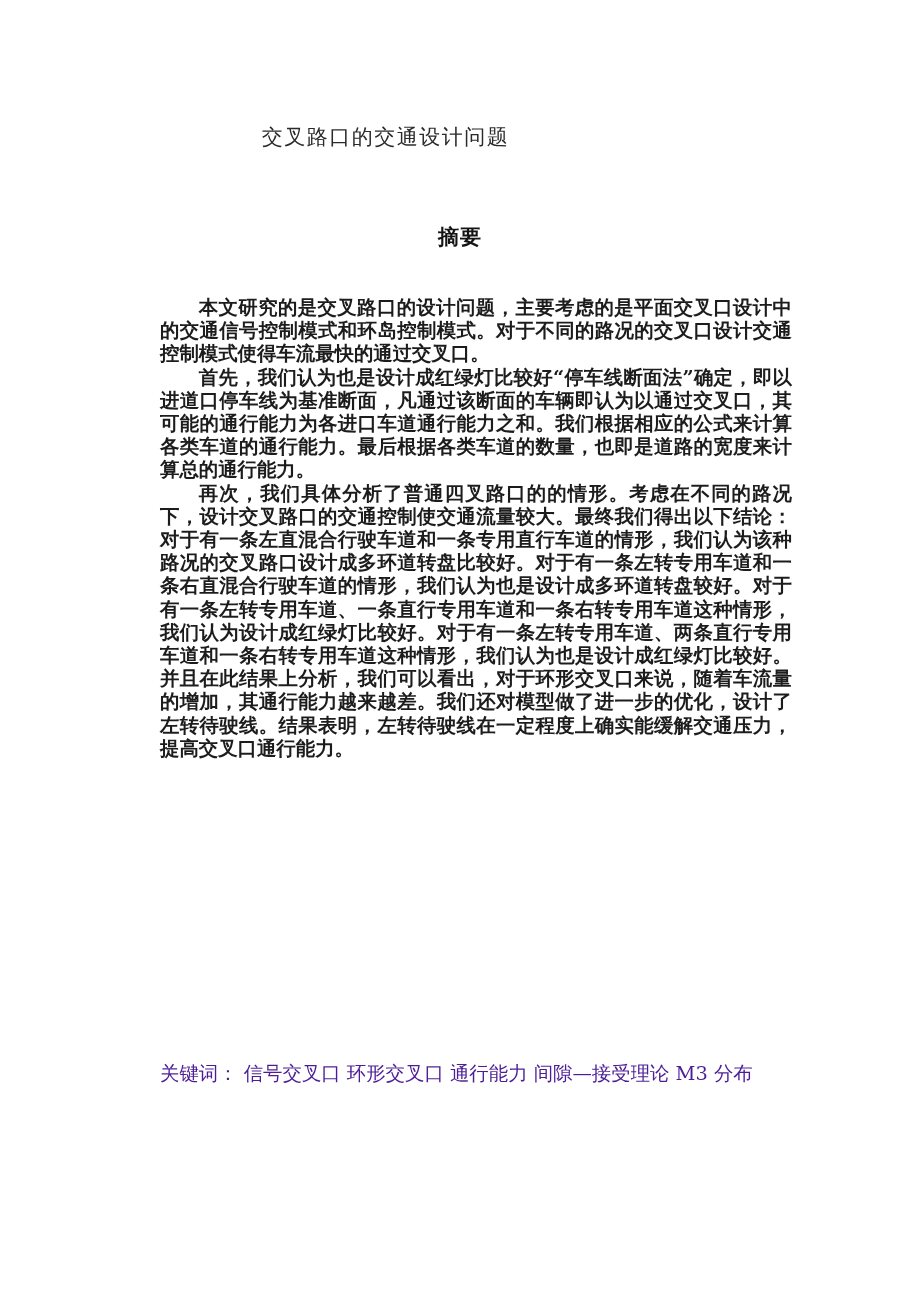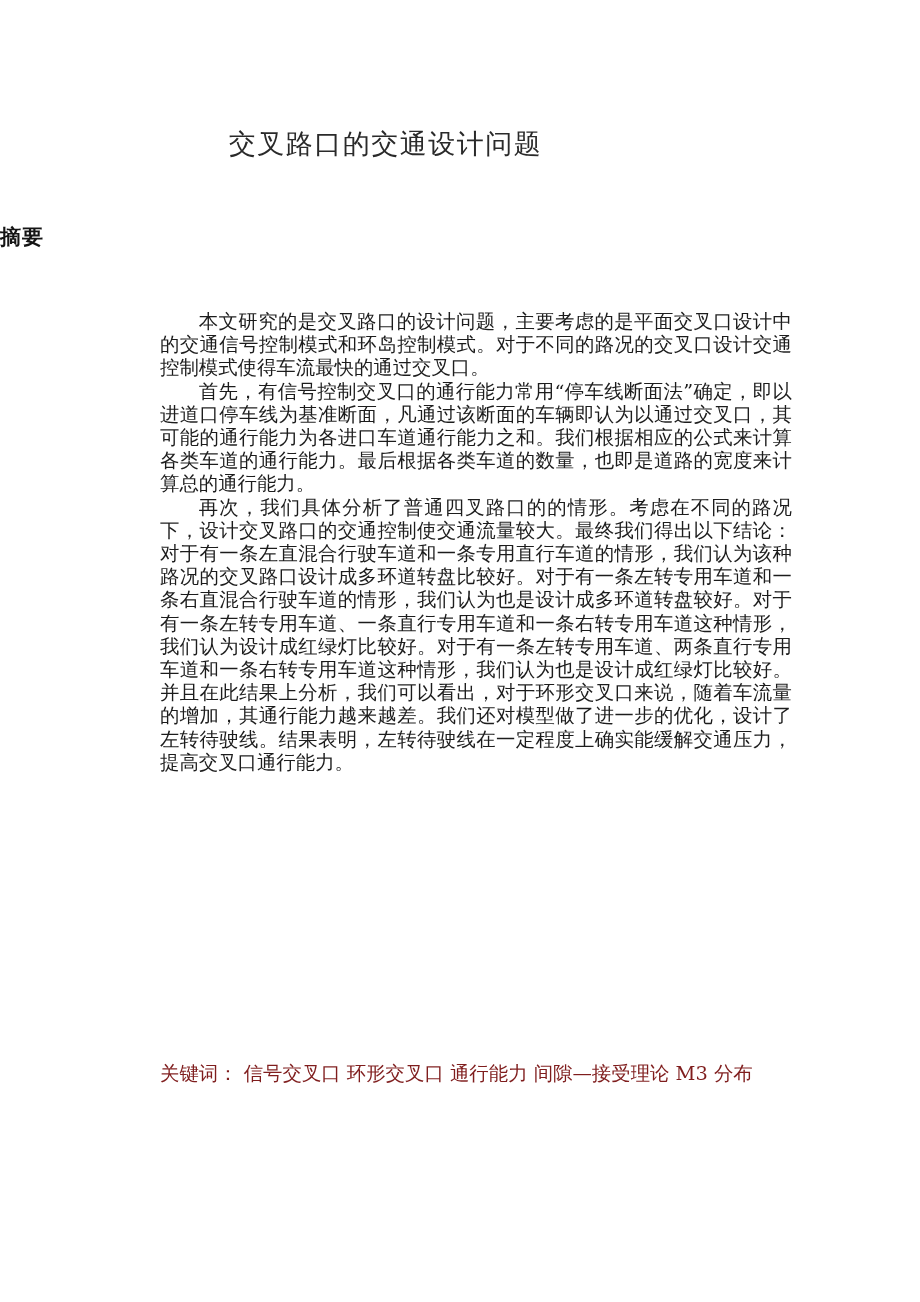--- a/index.html
+++ b/index.html
@@ -23,46 +23,47 @@
     box-sizing: border-box;
   }
 
   .doc-title {
     position: absolute;
     left: 0;
     top: 110px;
     width: 771px;
     text-align: center;
     font-family: "Liberation Sans", "DejaVu Sans", sans-serif;
-    font-size: 27px;
+    font-size: 21px;
     font-weight: 400;
     letter-spacing: 1.5px;
     color: #2a2a2a;
     line-height: 1.2;
   }
 
   .section-heading {
     position: absolute;
     left: 0;
     top: 207px;
     width: 920px;
-    text-align: left;
+    text-align: center;
     font-family: "Liberation Sans", "DejaVu Sans", sans-serif;
     font-size: 21px;
     font-weight: 700;
     letter-spacing: 1px;
     color: #141414;
     line-height: 1.2;
   }
 
   .abstract-body {
     position: absolute;
     left: 160px;
-    top: 310px;
+    top: 296px;
     width: 632px;
+    font-weight: bold;
   }
 
   .abstract-body p {
     margin: 0;
     padding: 0;
     font-family: "DejaVu Serif", "Liberation Serif", serif;
     font-size: 19.4px;
     line-height: 23.2px;
     text-align: justify;
     text-justify: inter-ideograph;
@@ -73,34 +74,34 @@
   }
 
   .keywords {
     position: absolute;
     left: 160px;
     top: 1062px;
     width: 640px;
     font-family: "DejaVu Serif", "Liberation Serif", serif;
     font-size: 19.4px;
     line-height: 23.2px;
-    color: #7f1d1d;
+    color: #4c1d95;
     white-space: nowrap;
   }
 </style>
 </head>
 <body>
 
 <div class="page">
 
   <h1 class="doc-title">交叉路口的交通设计问题</h1>
 
   <h2 class="section-heading">摘要</h2>
 
   <div class="abstract-body">
     <p>本文研究的是交叉路口的设计问题，主要考虑的是平面交叉口设计中的交通信号控制模式和环岛控制模式。对于不同的路况的交叉口设计交通控制模式使得车流最快的通过交叉口。</p>
-    <p>首先，有信号控制交叉口的通行能力常用“停车线断面法”确定，即以进道口停车线为基准断面，凡通过该断面的车辆即认为以通过交叉口，其可能的通行能力为各进口车道通行能力之和。我们根据相应的公式来计算各类车道的通行能力。最后根据各类车道的数量，也即是道路的宽度来计算总的通行能力。</p>
+    <p>首先，我们认为也是设计成红绿灯比较好“停车线断面法”确定，即以进道口停车线为基准断面，凡通过该断面的车辆即认为以通过交叉口，其可能的通行能力为各进口车道通行能力之和。我们根据相应的公式来计算各类车道的通行能力。最后根据各类车道的数量，也即是道路的宽度来计算总的通行能力。</p>
     <p>再次，我们具体分析了普通四叉路口的的情形。考虑在不同的路况下，设计交叉路口的交通控制使交通流量较大。最终我们得出以下结论：对于有一条左直混合行驶车道和一条专用直行车道的情形，我们认为该种路况的交叉路口设计成多环道转盘比较好。对于有一条左转专用车道和一条右直混合行驶车道的情形，我们认为也是设计成多环道转盘较好。对于有一条左转专用车道、一条直行专用车道和一条右转专用车道这种情形，我们认为设计成红绿灯比较好。对于有一条左转专用车道、两条直行专用车道和一条右转专用车道这种情形，我们认为也是设计成红绿灯比较好。并且在此结果上分析，我们可以看出，对于环形交叉口来说，随着车流量的增加，其通行能力越来越差。我们还对模型做了进一步的优化，设计了左转待驶线。结果表明，左转待驶线在一定程度上确实能缓解交通压力，提高交叉口通行能力。</p>
   </div>
 
   <div class="keywords">关键词：  信号交叉口  环形交叉口  通行能力  间隙—接受理论  M3 分布</div>
 
 </div>
 
 </body></html>

